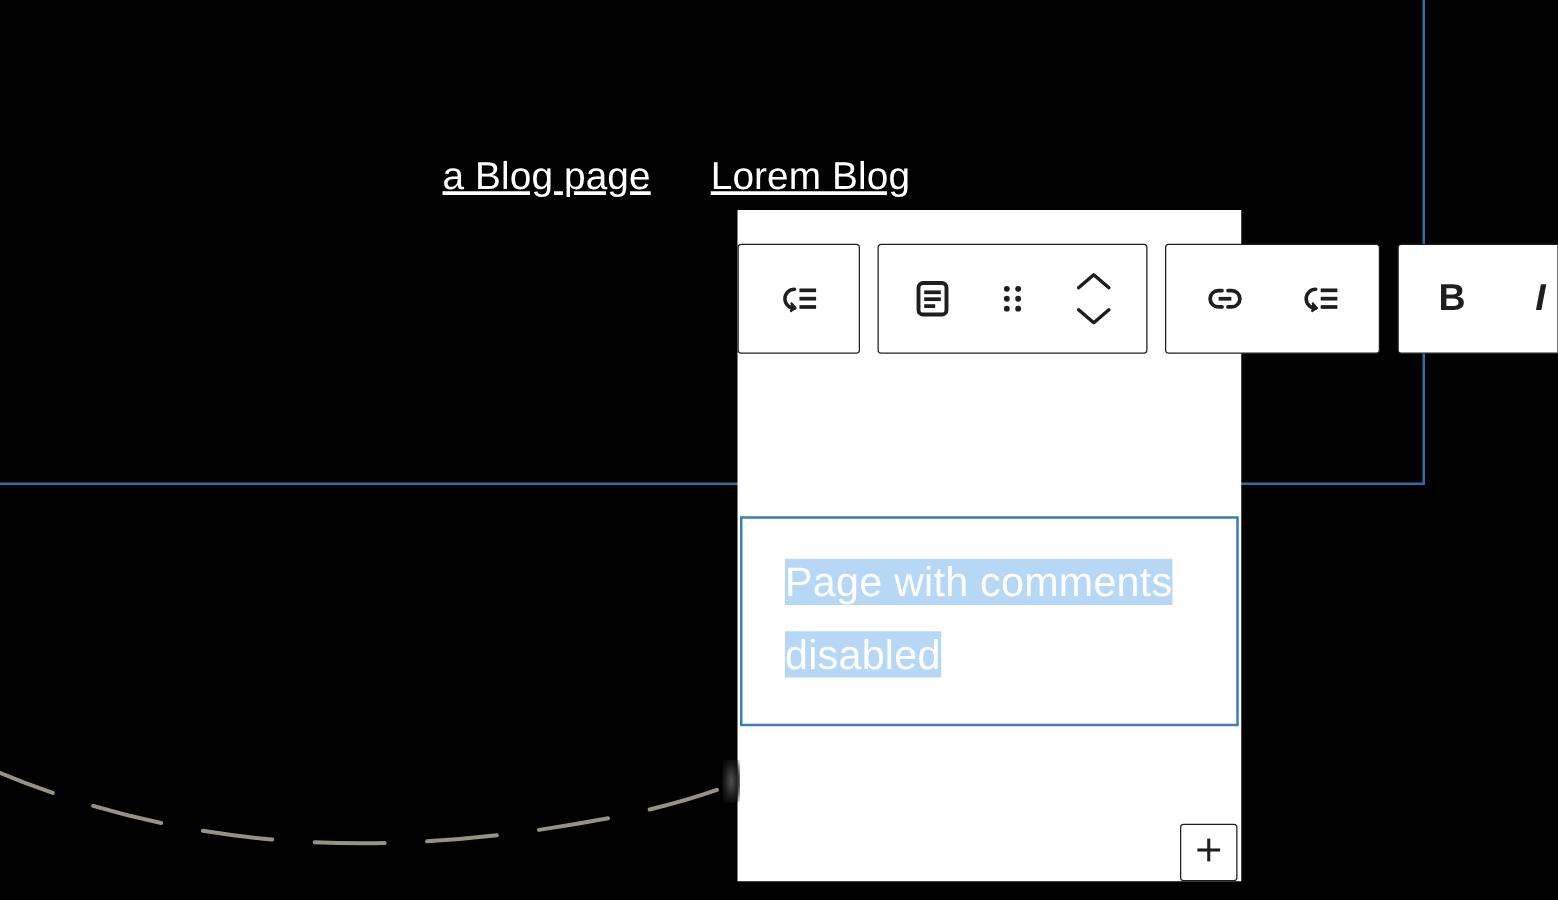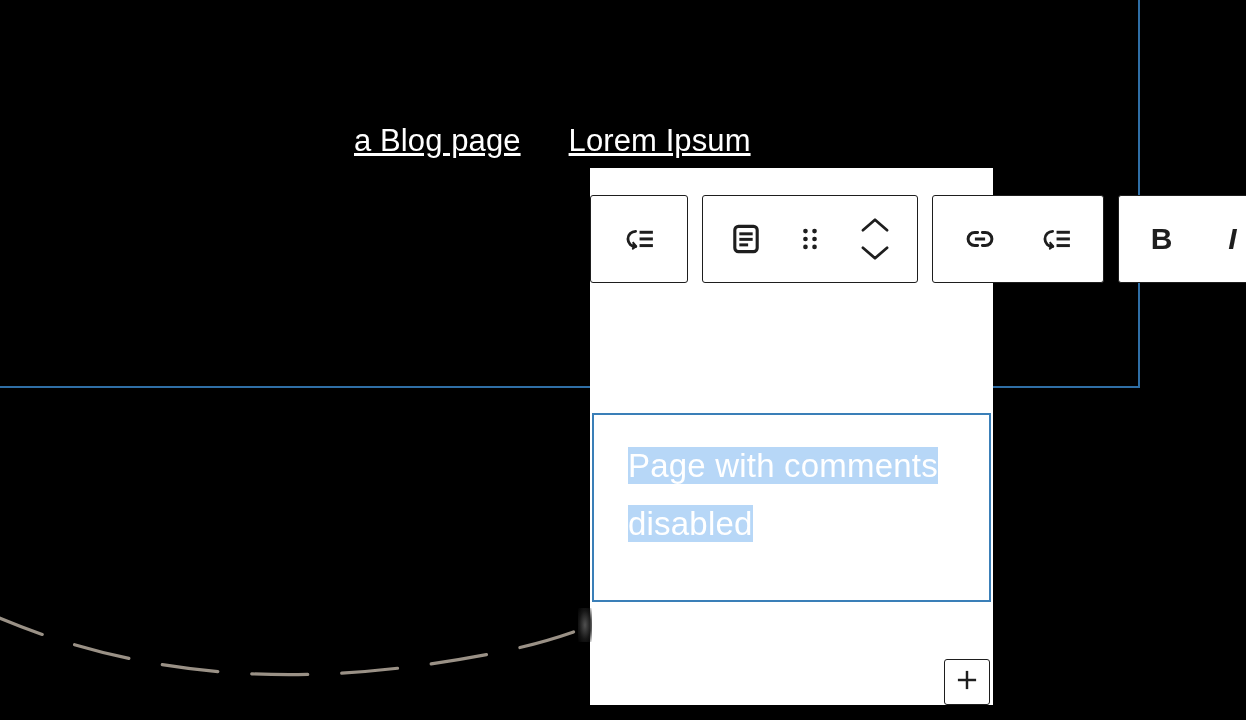--- a/index.html
+++ b/index.html
@@ -158,21 +158,21 @@
     justify-content: center;
     color: #1e1e1e;
   }
 
   
   #selected-block {
     position: absolute;
     left: 592px;
     top: 413px;
     width: 399px;
-    height: 189px;
+    height: 168px;
     border: 2px solid #3a7fb8;
     box-sizing: border-box;
     background: #ffffff;
     z-index: 20;
   }
   #selected-block-text {
     position: absolute;
     left: 34px;
     top: 22px;
     width: 330px;
@@ -230,21 +230,21 @@
   <div class="guide-line" id="guide-vertical"></div>
 
   <nav id="site-nav">
 
     <a class="nav-item" href="#">
       <span>a Blog page</span>
     </a>
 
 
     <a class="nav-item" href="#">
-      <span>Lorem Ipsum</span>
+      <span>Lorem Blog</span>
     </a>
 
   </nav>
 </div>
 
 <div id="editor-column"></div>
 
 <div id="canvas-artifact"></div>
 
 <div id="block-toolbar">

